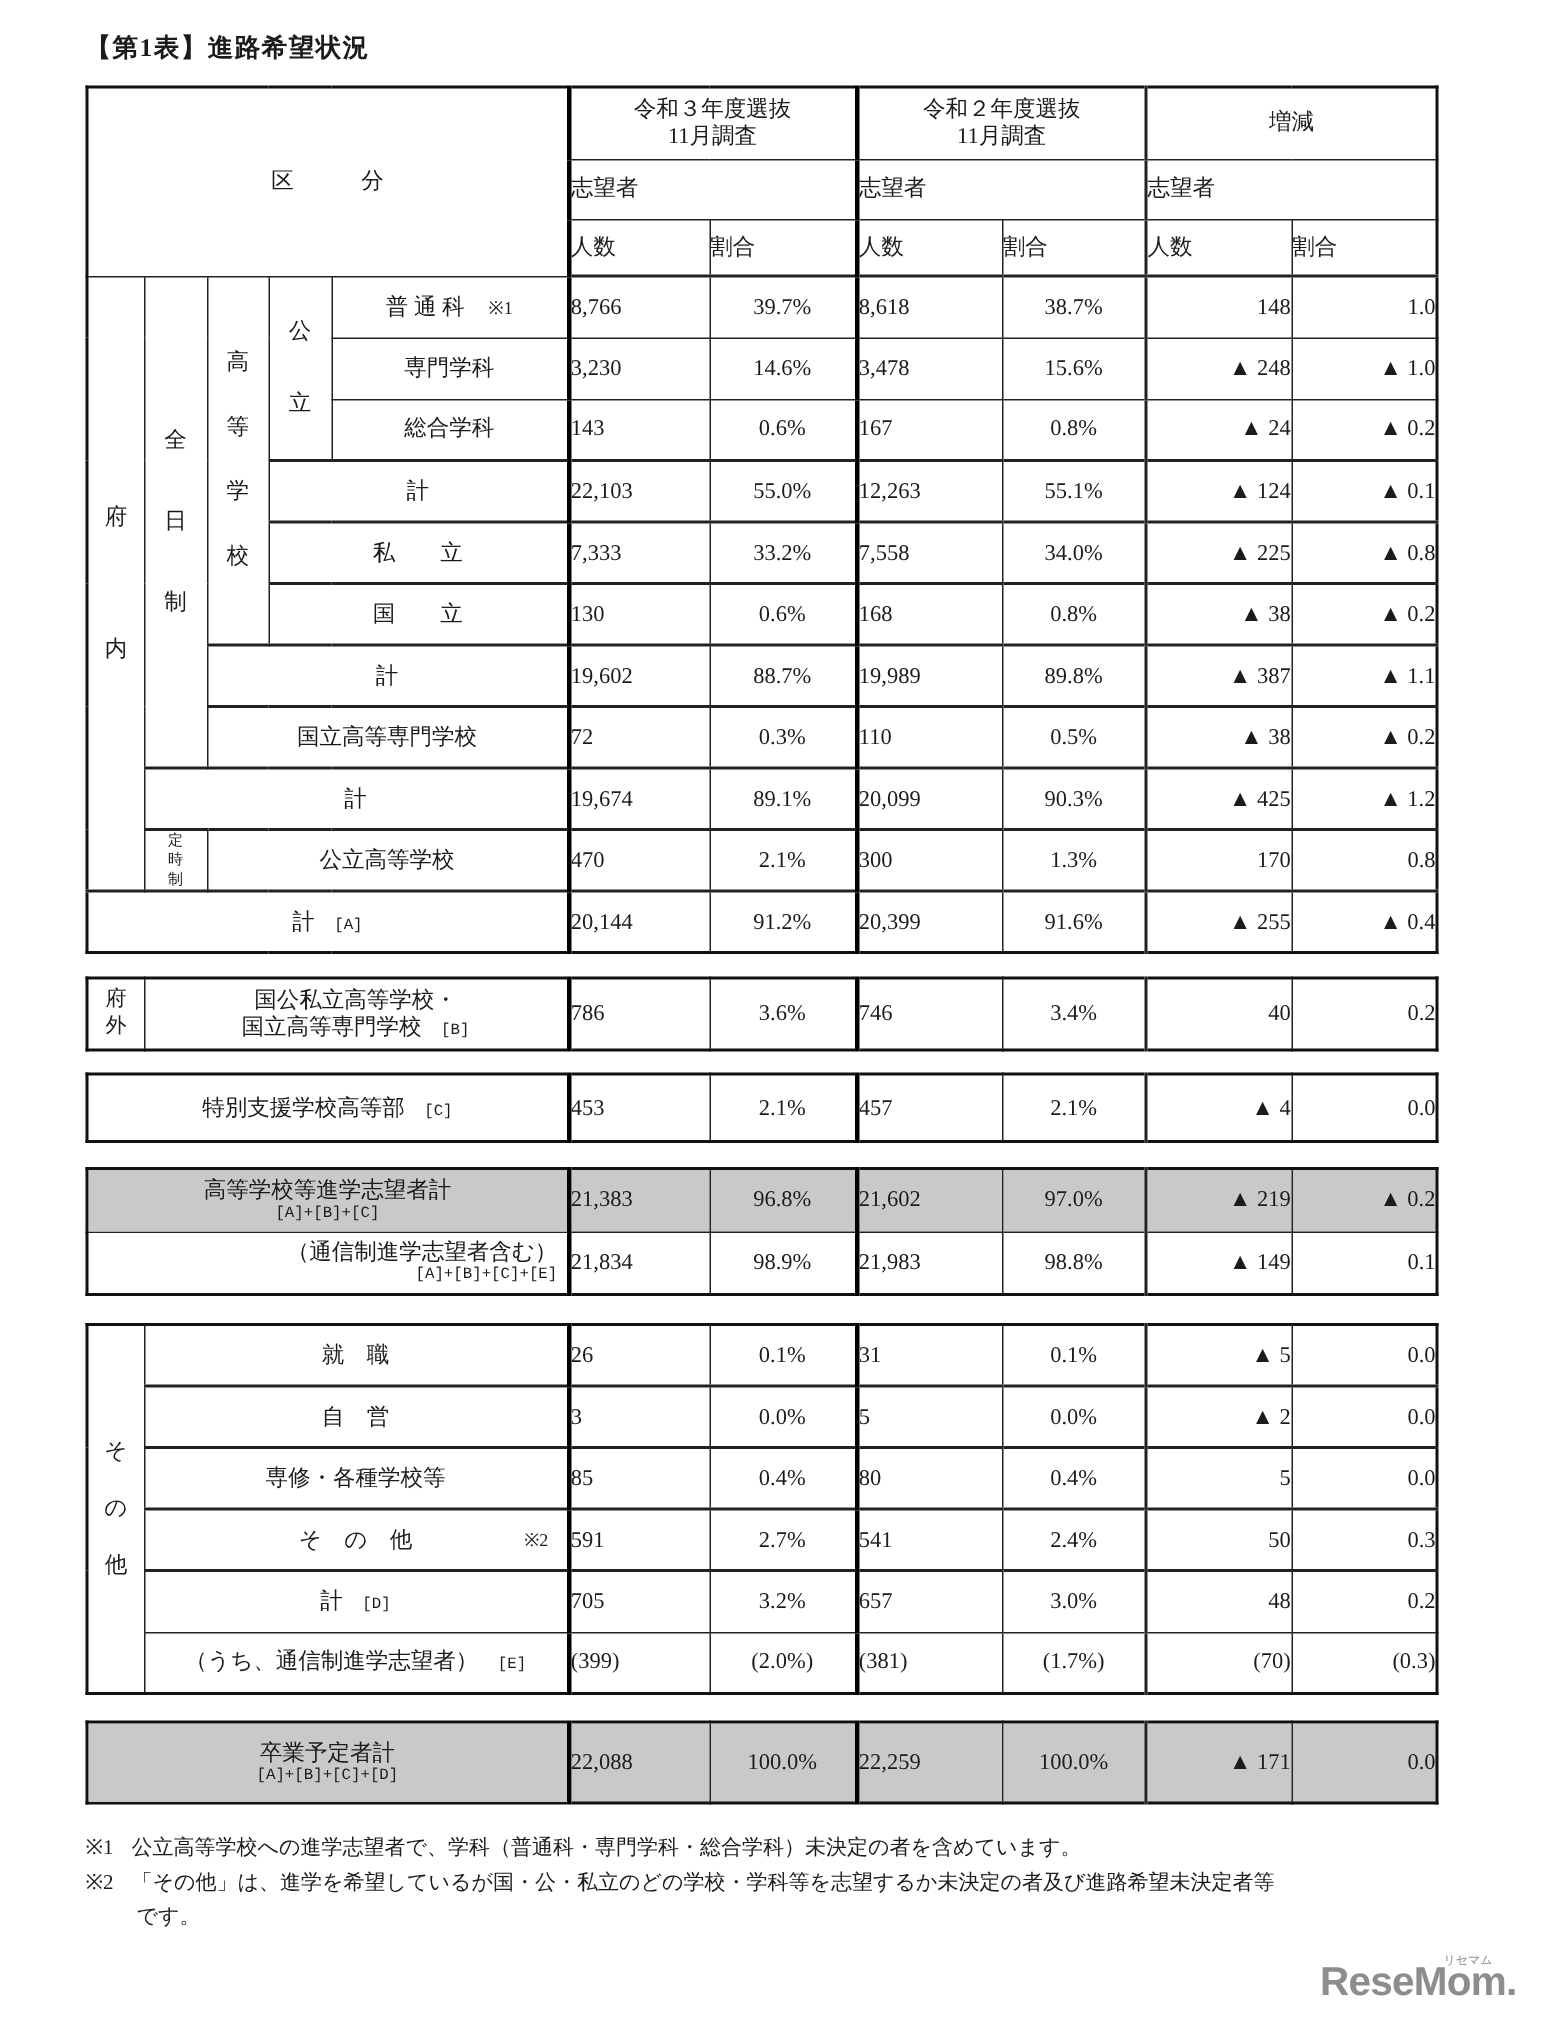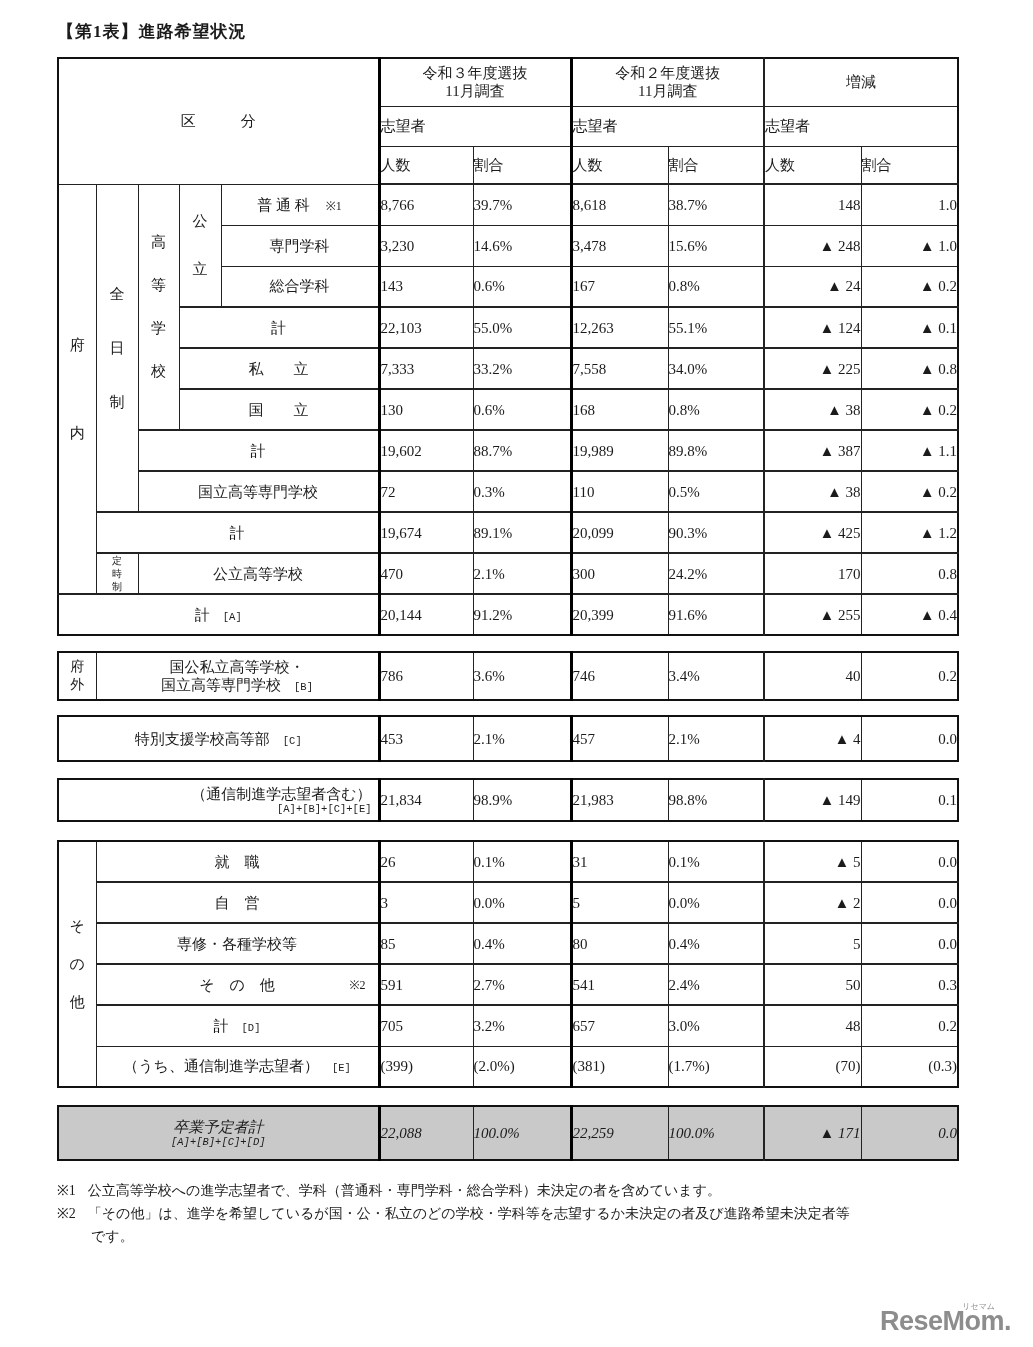--- a/index.html
+++ b/index.html
@@ -6,39 +6,39 @@
   body{width:1033px;height:1347px;position:relative;overflow:hidden;
        font-family:"Liberation Serif","DejaVu Serif",serif;color:#1b1b1b;}
   .content{padding:20px 0 0 57px;}
   .title{font-size:17px;font-weight:600;letter-spacing:1px;margin:0 0 14px 0;}
 
   table.tbl{border-collapse:collapse;table-layout:fixed;width:900px;
             border:2.5px solid #111;}
   .tbl td,.tbl th{border:1.2px solid #222;font-weight:normal;font-size:15px;
                   vertical-align:middle;line-height:1.2;overflow:hidden;padding:0;}
   .mt15{margin-top:15px;} .mt14{margin-top:14px;} .mt16{margin-top:16px;}
-  .mt18{margin-top:18px;} .mt17{margin-top:17px;font-style:italic;}
+  .mt18{margin-top:18px;} .mt17{margin-top:17px;}
 
   
   .khead{font-size:15px;text-align:center;}
   .ghead div{text-align:center;}
   .shead,.nhead{text-align:left;}
   .hb{border-bottom-width:2.5px !important;margin-top:39px;}
 
   
   .r3l{border-left:3.5px solid #000 !important;}
   .r3r{border-right:3.5px solid #000 !important;}
   .bl25{border-left-width:2.5px !important;}
   .bt25{border-top-width:2.5px !important;}
   .bt2{border-top-width:2px !important;}
   tr.dashrow td{border-top:1.7px dashed #333 !important;}
 
   
   .num {text-align:left;padding-right:28px;}
-  .pct {text-align:left;padding-right:5px;}
+  .pct {text-align:center;padding-right:5px;}
   .numd{text-align:right;padding-right:7px;}
   .pctd{text-align:right;padding-right:6px;}
 
   
   .lbl{text-align:center;position:relative;}
   .lab{display:inline;}
   .note{font-family:"Liberation Mono","DejaVu Sans Mono",monospace;
         font-size:10.5px;margin-left:13px;}
   .fnote{font-size:12px;margin-left:16px;}
   .fnote-abs{position:absolute;right:12px;top:50%;transform:translateY(-50%);font-size:12px;}
@@ -229,21 +229,21 @@
             <div class="vstack g-teiji">
               <span>定</span>
               <span>時</span>
               <span>制</span>
             </div>
           </td>
       <td class="lbl bt25" colspan="3"><span class="lab">公立高等学校</span></td>
       <td class="num r3l bt25">470</td>
       <td class="pct r3r bt25">2.1%</td>
       <td class="num bt25">300</td>
-      <td class="pct bt25">24.2%</td>
+      <td class="pct bt25">1.3%</td>
       <td class="numd bl25 bt25">170</td>
       <td class="pctd bt25">0.8</td>
     </tr>
     <tr style="height:41px">
       <td class="lbl bt25" colspan="5"><span class="lab">計</span><span class="note">[A]</span></td>
       <td class="num r3l bt25">20,144</td>
       <td class="pct r3r bt25">91.2%</td>
       <td class="num bt25">20,399</td>
       <td class="pct bt25">91.6%</td>
       <td class="numd bl25 bt25">▲ 255</td>
@@ -312,20 +312,32 @@
     <colgroup>
       <col style="width:321px">
       <col style="width:94px">
         <col style="width:98px">
         <col style="width:97px">
         <col style="width:96px">
         <col style="width:97px">
         <col style="width:97px">
     </colgroup>
     <tbody>
+    <tr style="height:42px">
+      <td class="lbl two sh">
+        <div>高等学校等進学志望者計</div>
+        <div class="subnote">[A]+[B]+[C]</div>
+      </td>
+      <td class="num r3l sh">21,383</td>
+      <td class="pct r3r sh">96.8%</td>
+      <td class="num sh">21,602</td>
+      <td class="pct sh">97.0%</td>
+      <td class="numd bl25 sh">▲ 219</td>
+      <td class="pctd sh">▲ 0.2</td>
+    </tr>
     <tr style="height:42px" class="dashrow">
       <td class="lbl two-r">
         <div>（通信制進学志望者含む）</div>
         <div class="subnote">[A]+[B]+[C]+[E]</div>
       </td>
       <td class="num r3l">21,834</td>
       <td class="pct r3r">98.9%</td>
       <td class="num">21,983</td>
       <td class="pct">98.8%</td>
       <td class="numd bl25">▲ 149</td>

